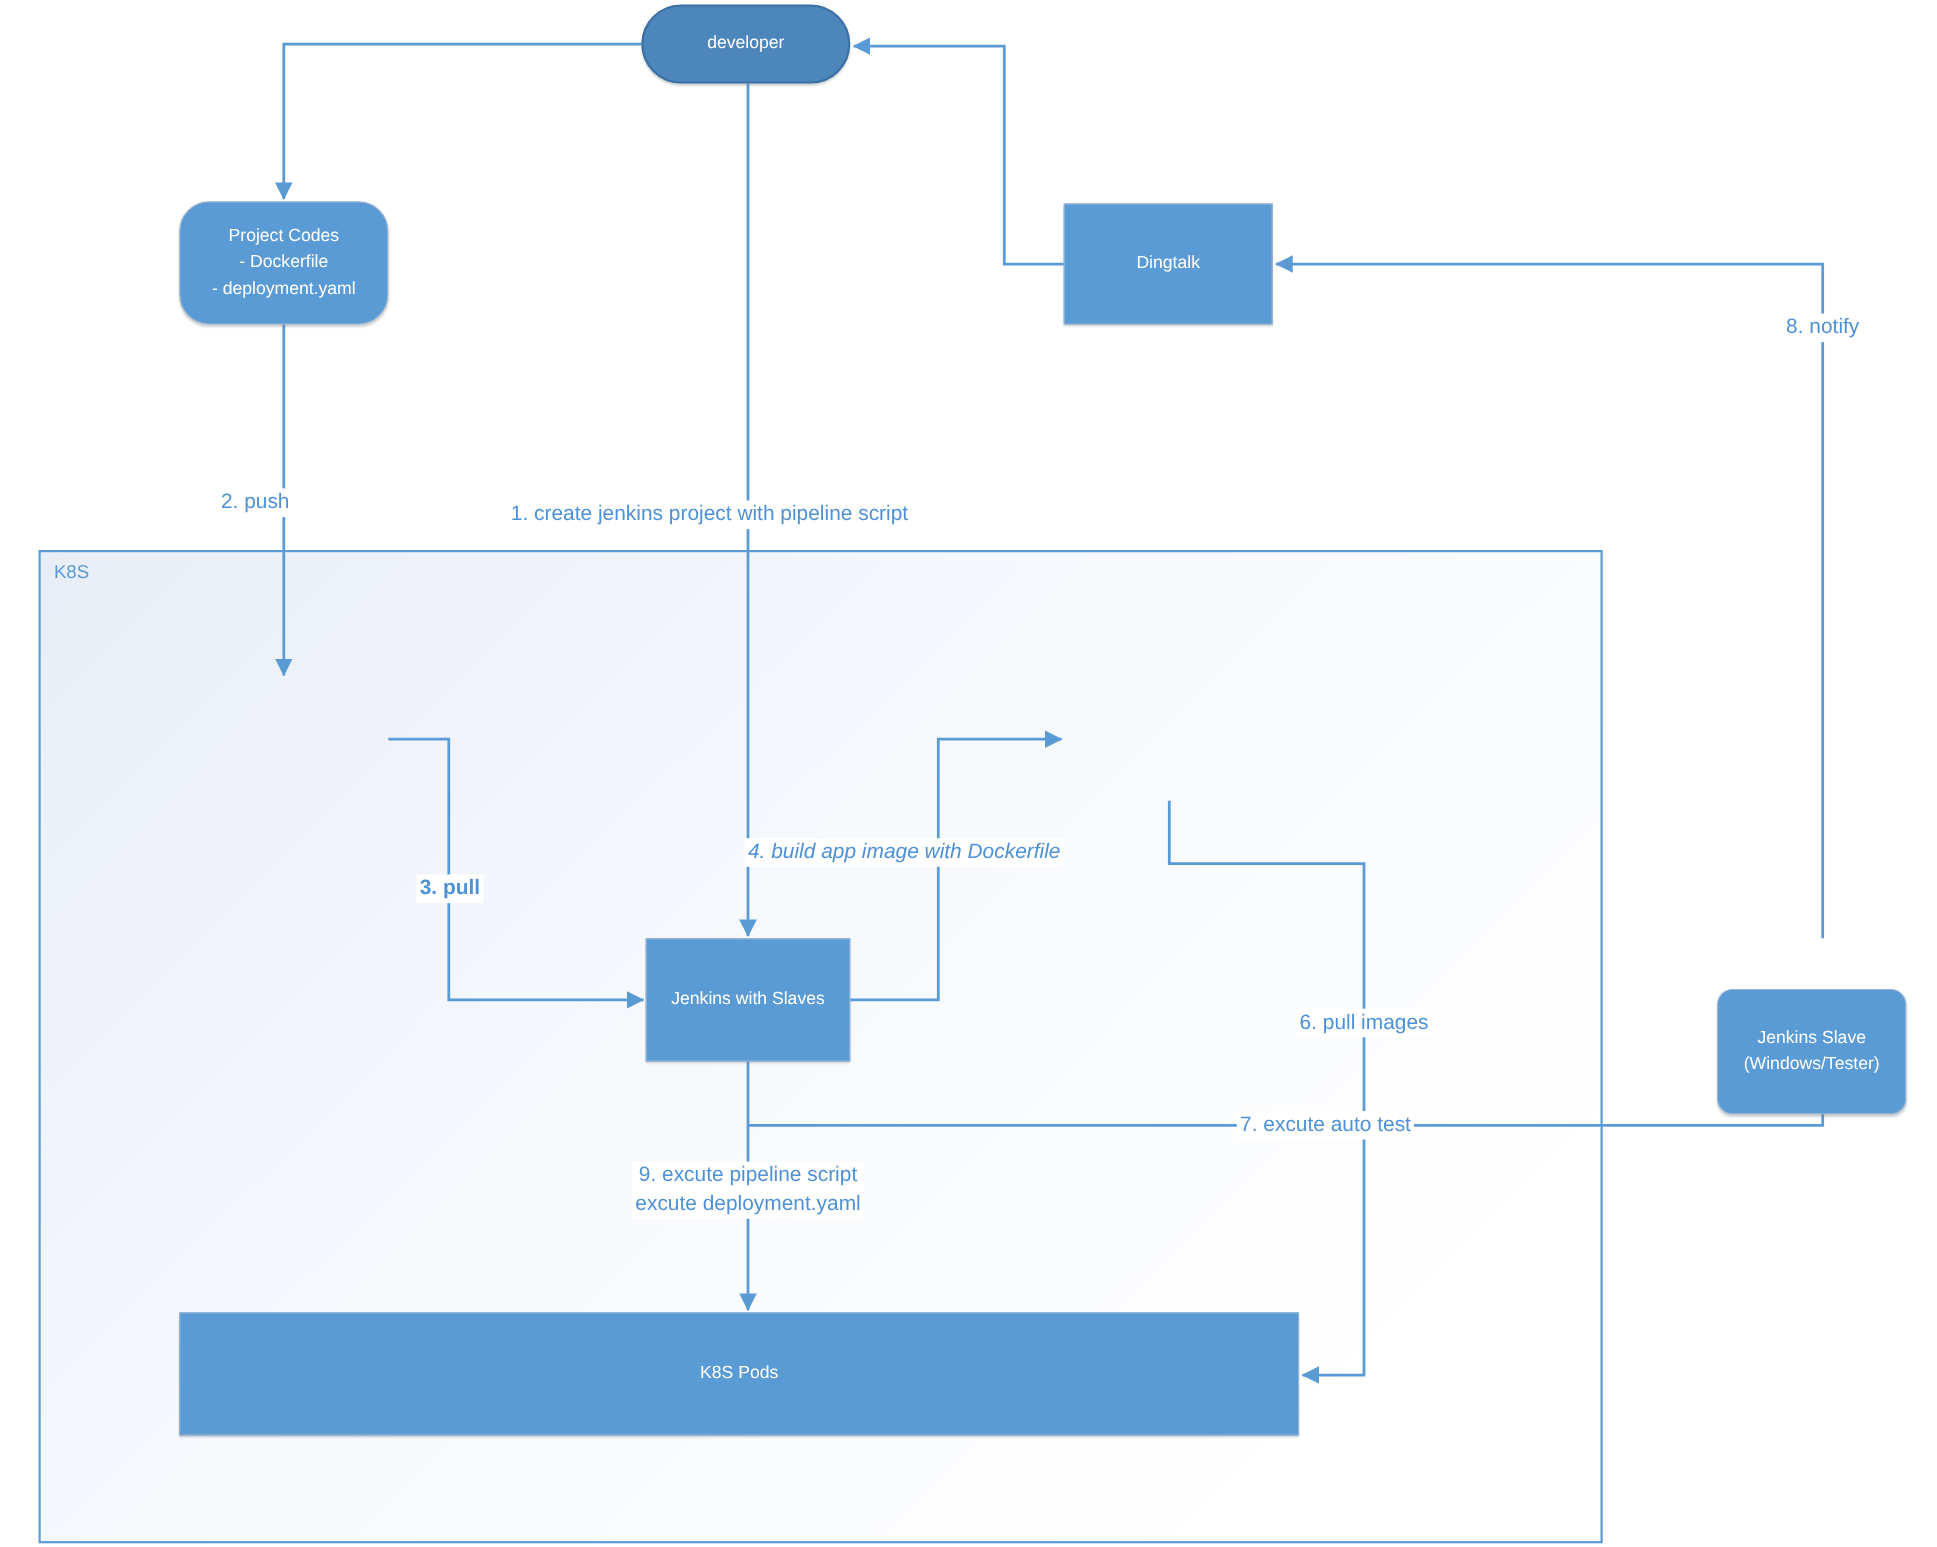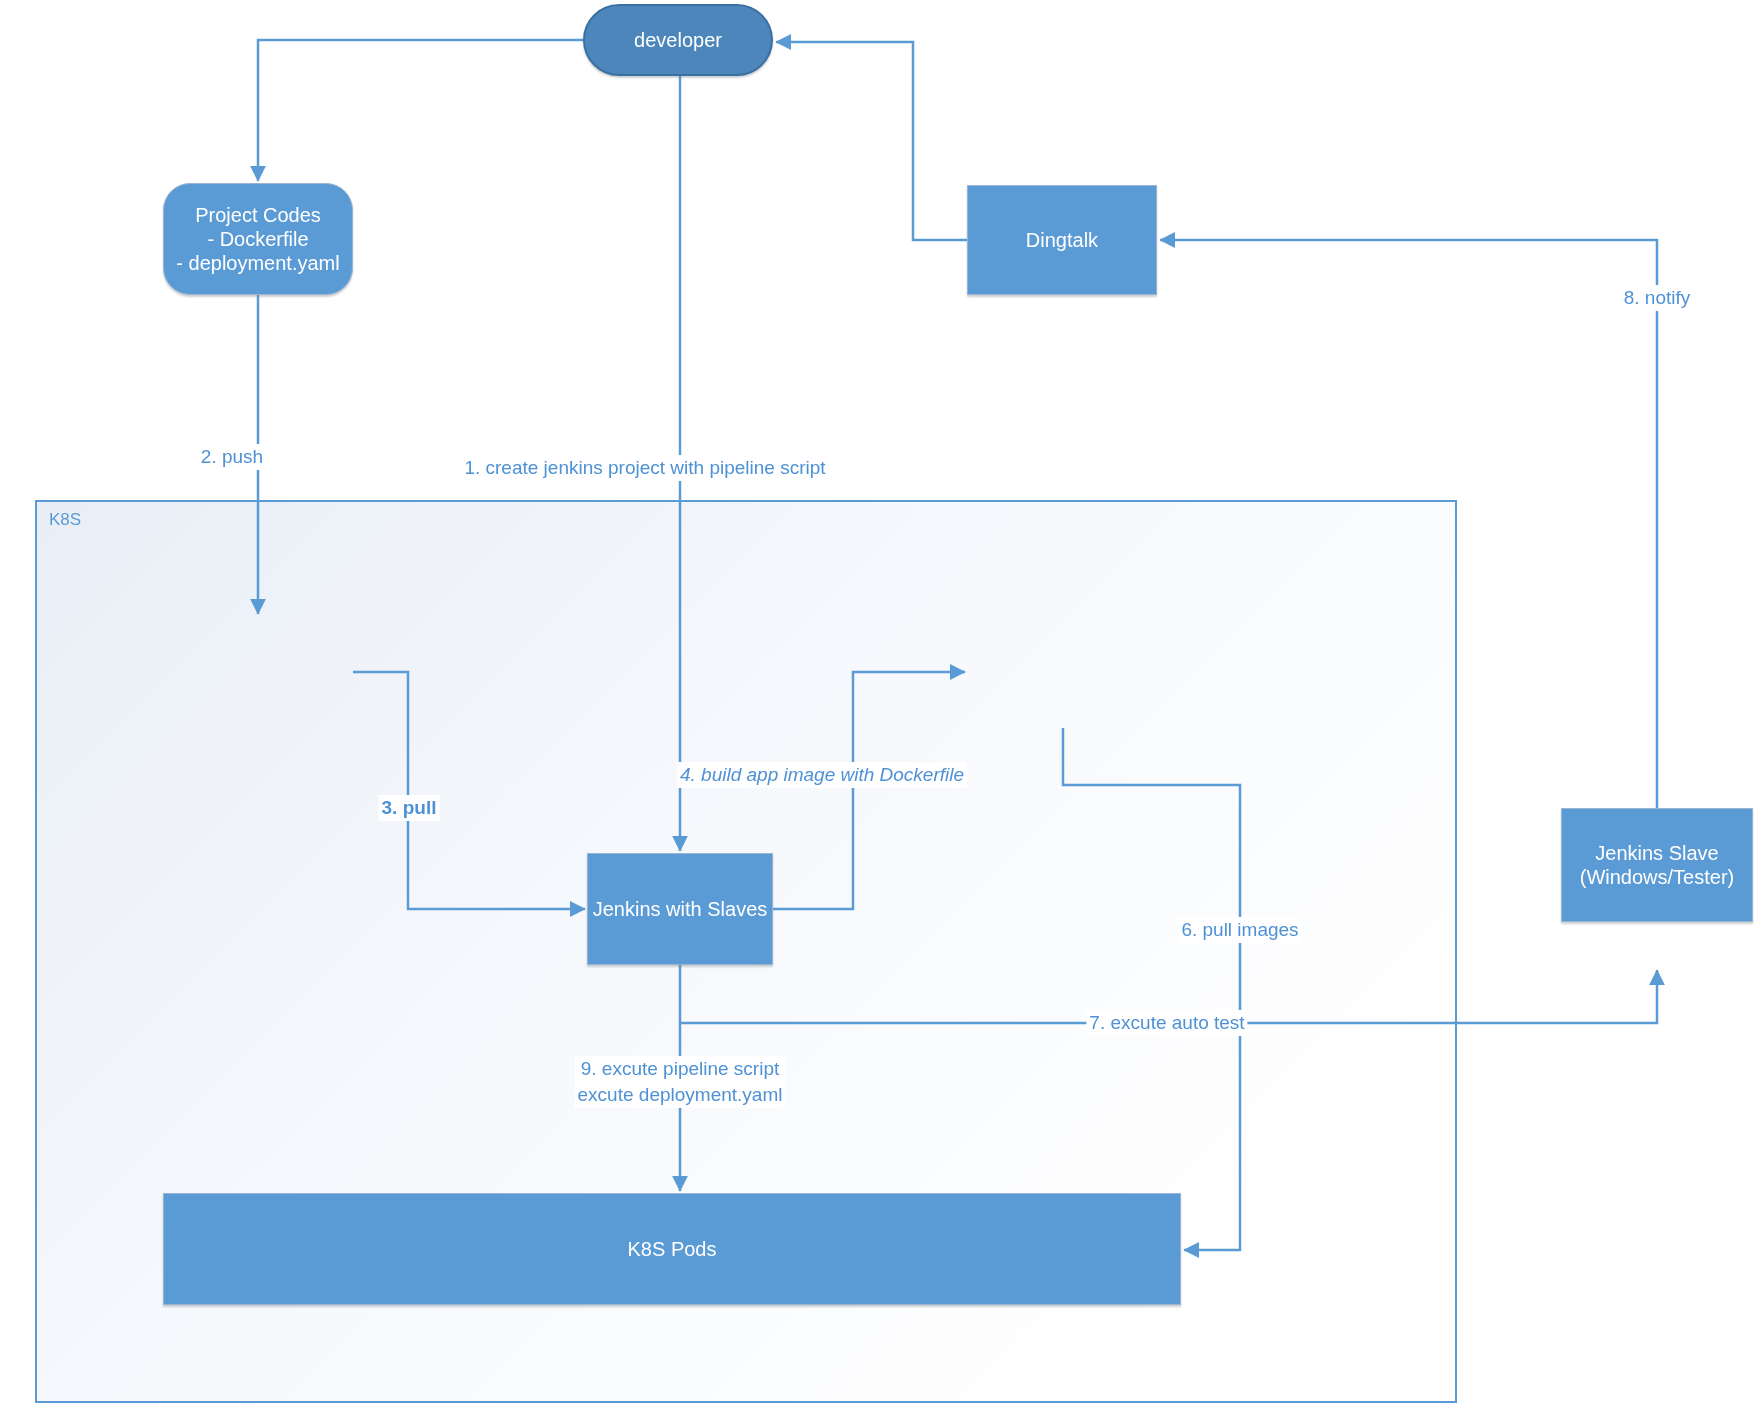--- a/index.html
+++ b/index.html
@@ -17,21 +17,21 @@
   .group-label{
     position:absolute;left:12px;top:8px;color:#5b9bd5;font-size:17px;
   }
 
   .connector-layer{position:absolute;left:0;top:0;z-index:1;}
 
   
   .node{
     position:absolute;display:flex;flex-direction:column;align-items:center;justify-content:center;
     background:#5b9bd5;border:1px solid #9ab4d2;box-sizing:border-box;
-    color:#ffffff;font-size:20px;text-align:center;line-height:24px;
+    color:#ffffff;font-size:16px;text-align:center;line-height:24px;
     box-shadow:0 2px 2px rgba(110,120,130,0.35);
     z-index:2;
   }
   .node.stadium{
     background:#4d86ba;border:2px solid #3a70a3;border-radius:36px;
   }
 
   
   .edge-label{
     position:absolute;transform:translate(-50%,-50%);
@@ -81,34 +81,34 @@
   <div class="node" style="left:967px;top:185px;width:190px;height:110px;">
     <div>Dingtalk</div>
   </div>
 
 
 
   <div class="node" style="left:587px;top:853px;width:186px;height:112px;">
     <div>Jenkins with Slaves</div>
   </div>
 
-  <div class="node" style="left:1561px;top:808px;width:192px;height:114px;">
+  <div class="node" style="left:1561px;top:899px;width:172px;height:114px;border-radius:14px;">
     <div>Jenkins Slave</div>
     <div>(Windows/Tester)</div>
   </div>
 
   <div class="node" style="left:163px;top:1193px;width:1018px;height:112px;">
     <div>K8S Pods</div>
   </div>
 
   <div class="edge-label" style="left:645px;top:468px;">1. create jenkins project with pipeline script</div>
   <div class="edge-label" style="left:232px;top:457px;">2. push</div>
   <div class="edge-label" style="left:409px;top:808px;font-weight:bold;">3. pull</div>
   <div class="edge-label" style="left:822px;top:775px;font-style:italic;">4. build app image with Dockerfile</div>
   <div class="edge-label" style="left:680px;top:1082px;">
     <div>9. excute pipeline script</div>
     <div>excute deployment.yaml</div>
   </div>
   <div class="edge-label" style="left:1240px;top:930px;">6. pull images</div>
-  <div class="edge-label" style="left:1167px;top:1023px;text-align:center;">7. excute auto test</div>
+  <div class="edge-label" style="left:1205px;top:1023px;text-align:center;">7. excute auto test</div>
   <div class="edge-label" style="left:1657px;top:298px;">8. notify</div>
 
 </div>
 
 </body></html>

